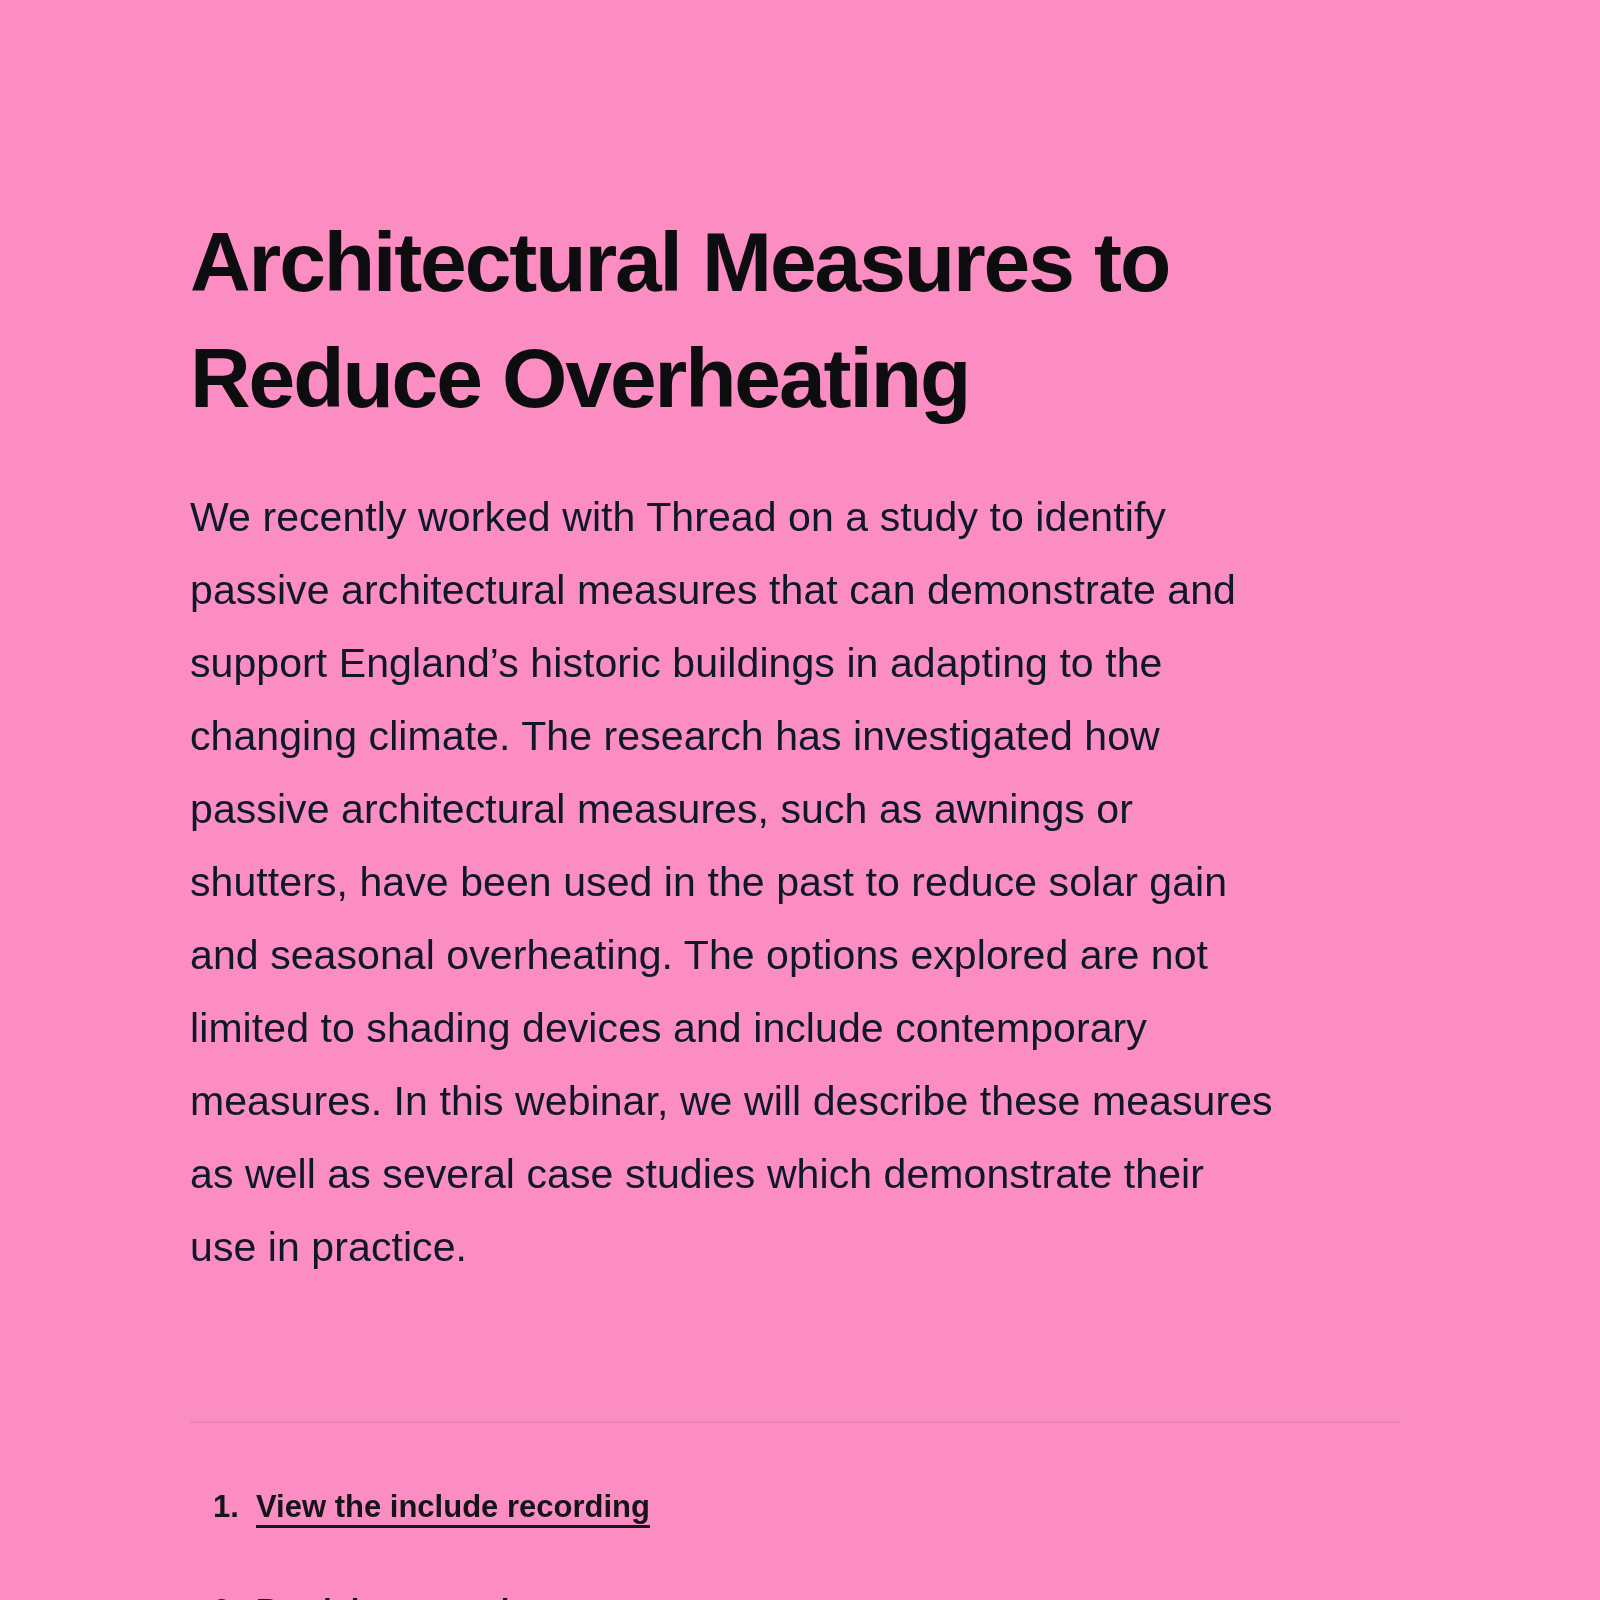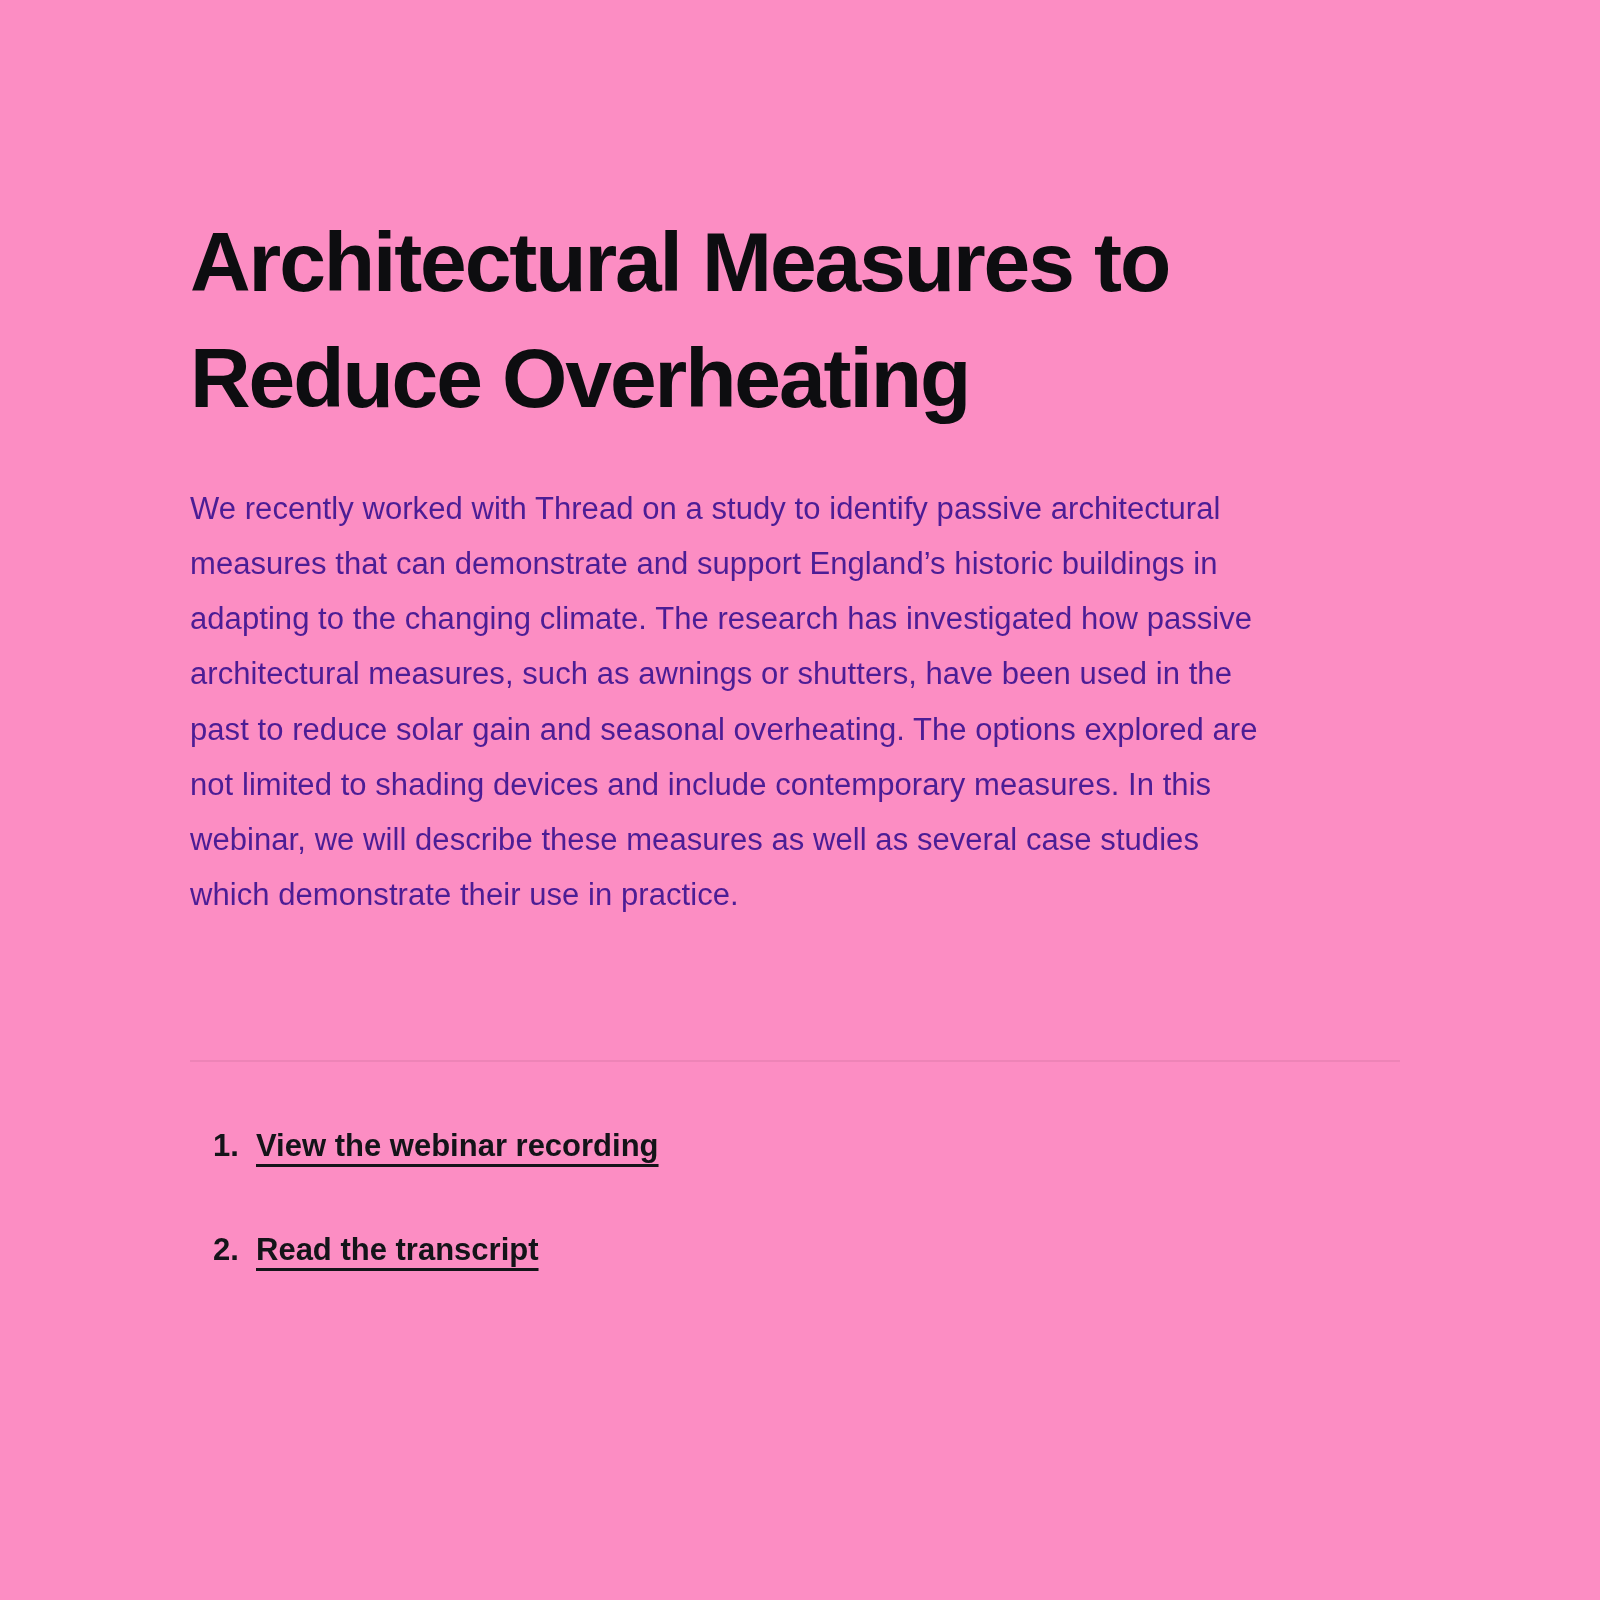--- a/index.html
+++ b/index.html
@@ -25,25 +25,25 @@
     font-size: 84px;
     line-height: 1.38;
     font-weight: 800;
     letter-spacing: -0.025em;
     color: #0d0d10;
     max-width: 1160px;
   }
   .body-paragraph {
     margin: 0;
     margin-top: 44px;
-    font-size: 31px;
+    font-size: 41px;
     line-height: 1.78;
     font-weight: 400;
     letter-spacing: 0.002em;
-    color: #4c1d95;
+    color: #0f172a;
     max-width: 1215px;
   }
   .body-paragraph + .body-paragraph {
     margin-top: 32px;
   }
   .section-divider {
     border: none;
     border-top: 2px solid rgba(0, 0, 0, 0.06);
     margin: 0;
     margin-top: 138px;
@@ -84,21 +84,21 @@
   <h1 class="page-title">Architectural Measures to Reduce Overheating</h1>
 
   <p class="body-paragraph">We recently worked with Thread on a study to identify passive architectural measures that can demonstrate and support England’s historic buildings in adapting to the changing climate. The research has investigated how passive architectural measures, such as awnings or shutters, have been used in the past to reduce solar gain and seasonal overheating. The options explored are not limited to shading devices and include contemporary measures. In this webinar, we will describe these measures as well as several case studies which demonstrate their use in practice.</p>
 
 
   <hr class="section-divider">
 
   <ol class="webinar-links">
     <li class="webinar-link-item">
       <span class="item-number">1.</span>
-      <a class="webinar-link">View the webinar recording</a>
+      <a class="webinar-link">View the include recording</a>
     </li>
     <li class="webinar-link-item">
       <span class="item-number">2.</span>
       <a class="webinar-link">Read the transcript</a>
     </li>
   </ol>
 
 </div>
 
 </body></html>

